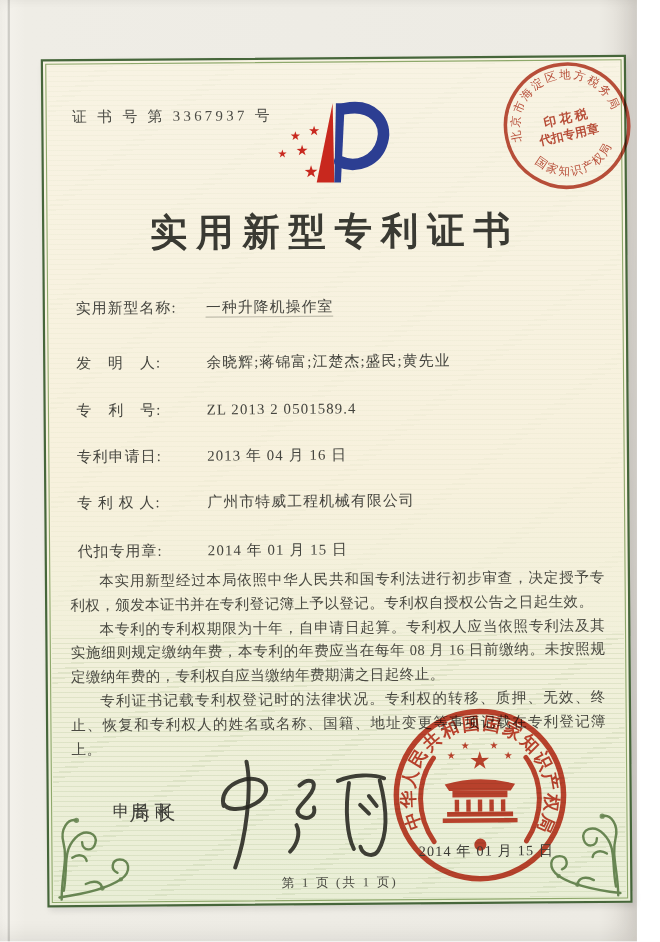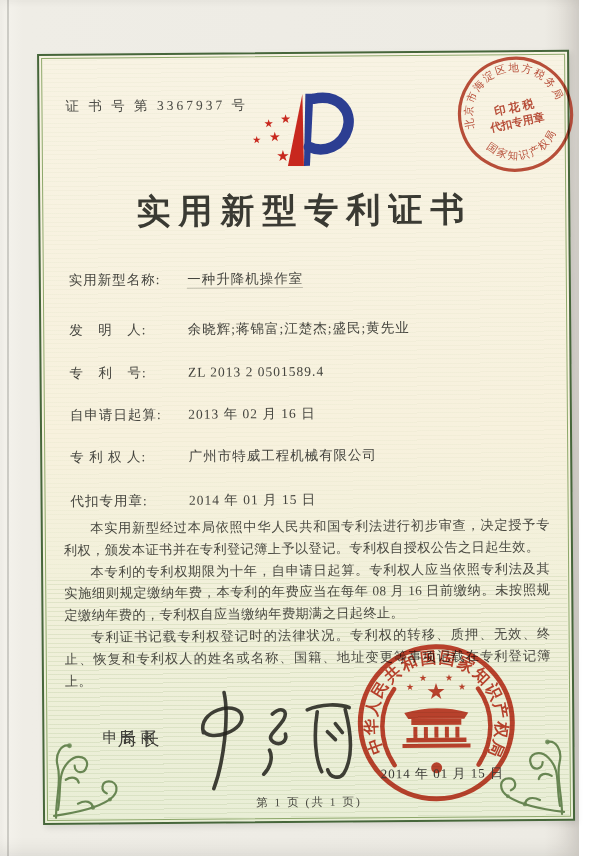--- a/index.html
+++ b/index.html
@@ -145,22 +145,22 @@
       </div>
       <div class="field f1">
         <span class="lbl">发　明　人:</span>
         <span class="val">余晓辉;蒋锦富;江楚杰;盛民;黄先业</span>
       </div>
       <div class="field f2">
         <span class="lbl">专　利　号:</span>
         <span class="val">ZL 2013 2 0501589.4</span>
       </div>
       <div class="field f3">
-        <span class="lbl">自申请日起算:</span>
-        <span class="val">2013 年 02 月 16 日</span>
+        <span class="lbl">专利申请日:</span>
+        <span class="val">2013 年 04 月 16 日</span>
       </div>
       <div class="field f4">
         <span class="lbl">专 利 权 人:</span>
         <span class="val">广州市特威工程机械有限公司</span>
       </div>
       <div class="field f5">
         <span class="lbl">代扣专用章:</span>
         <span class="val">2014 年 01 月 15 日</span>
       </div>
 

